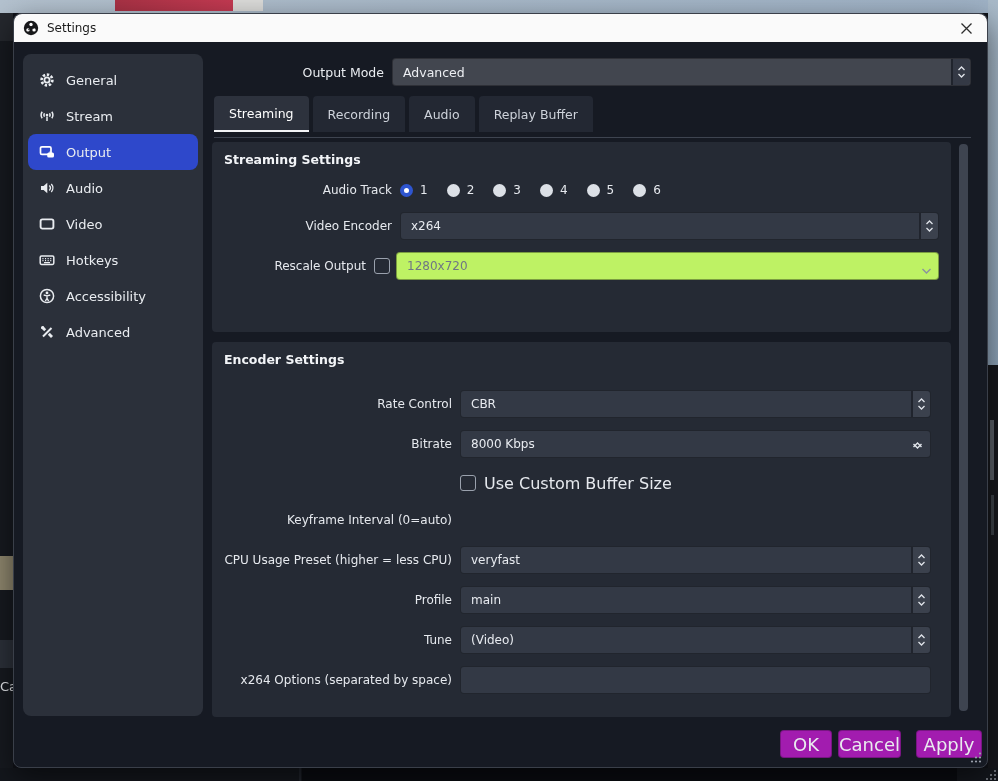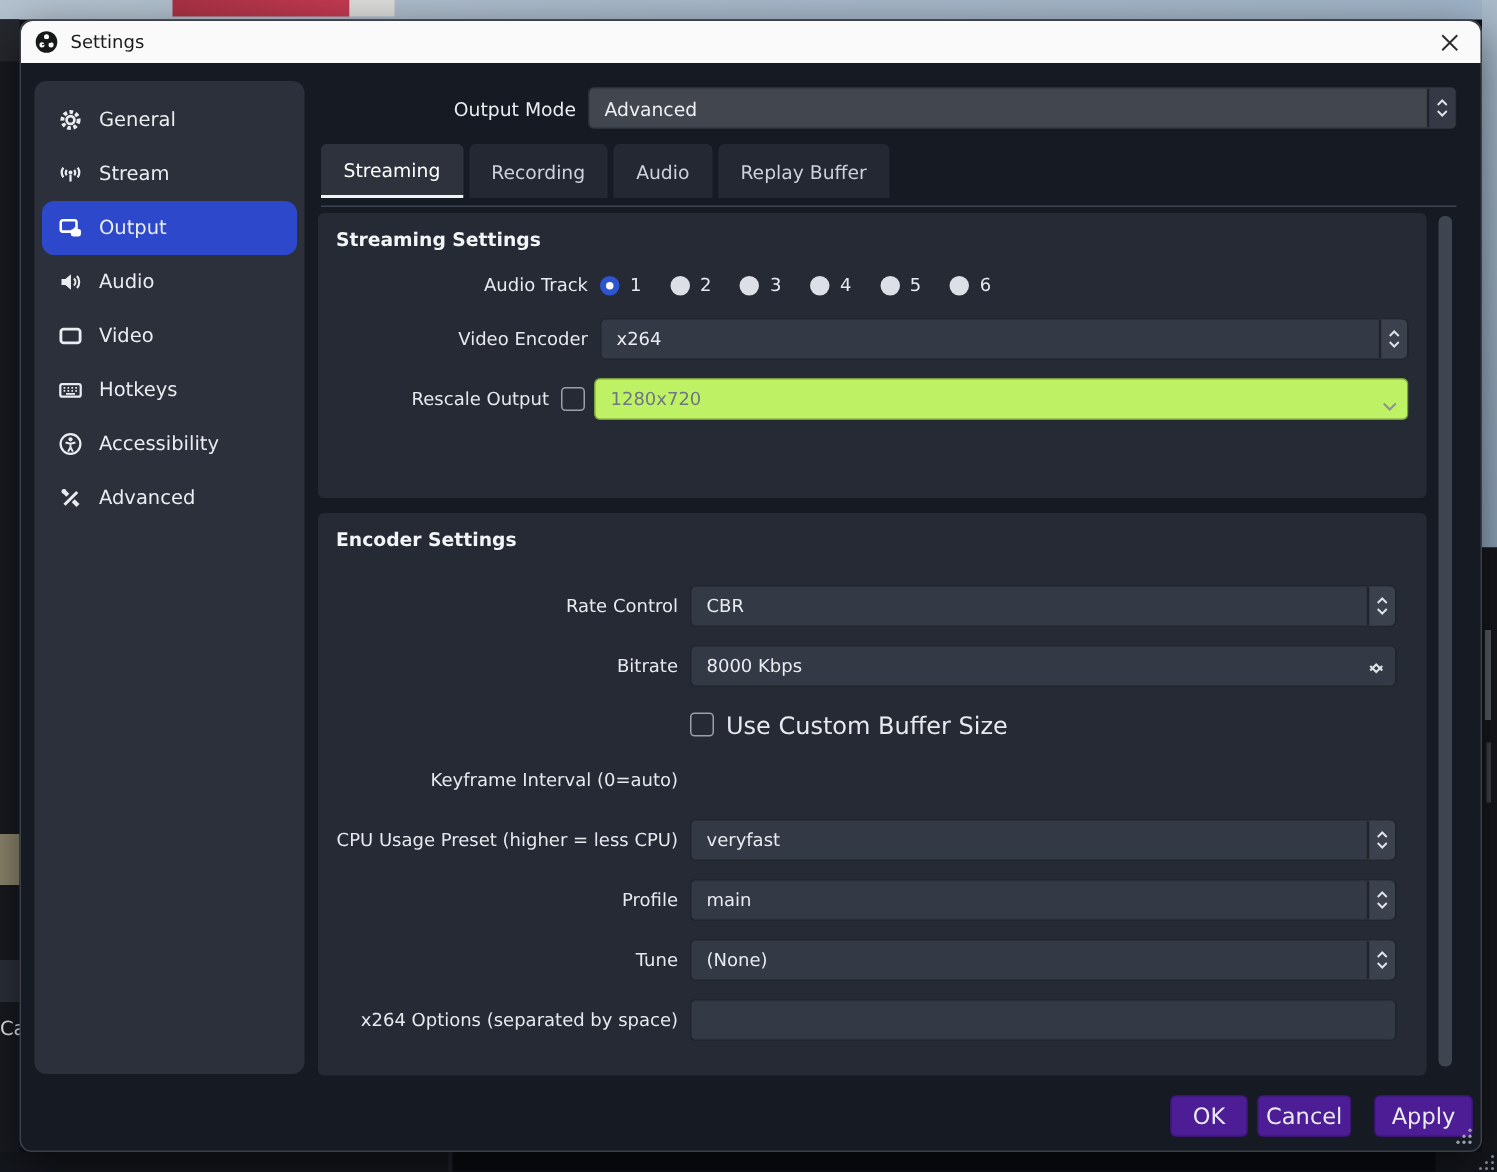--- a/index.html
+++ b/index.html
@@ -109,22 +109,22 @@
   .rescale-check { margin-right:6px; }
   .cb-row { display:flex; align-items:center; height:26px; margin-bottom:10px; }
   .cb-row .cb-indent { width:236px; flex:none; }
   .cb-text { color:#e6e9ee; font-size:16px; margin-left:8px; }
 
   
   .vscroll { position:absolute; left:945px; top:130px; width:9px; height:567px;
              background:#3e4450; border-radius:4px; }
 
   
-  .btn { position:absolute; top:716px; height:28px; background:#4c1d95; border-radius:4px;
-         color:#e9ebef; font-size:15px; display:flex; align-items:center; justify-content:center;
+  .btn { position:absolute; top:716px; height:28px; background:#a21caf; border-radius:4px;
+         color:#e9ebef; font-size:18px; display:flex; align-items:center; justify-content:center;
          border:1px solid rgba(0,0,0,.25); }
   .btn-ok { left:766px; width:52px; }
   .btn-cancel { left:824px; width:63px; }
   .btn-apply { left:902px; width:66px; }
 
   .grip { position:absolute; right:5px; bottom:4px; }
 </style>
 </head>
 <body>
 
@@ -380,21 +380,21 @@
           <svg width="9" height="14" viewBox="0 0 9 14" fill="none" stroke="#dfe3e9" stroke-width="1.3">
               <path d="M1.5 5l3-3 3 3M1.5 9l3 3 3-3"></path>
             </svg>
         </span>
       </div>
     </div>
 
     <div class="frow">
       <span class="flabel">Tune</span>
       <div class="combo">
-        <span class="val">(None)</span>
+        <span class="val">(Video)</span>
         <span class="spin-btn">
           <svg width="9" height="14" viewBox="0 0 9 14" fill="none" stroke="#dfe3e9" stroke-width="1.3">
               <path d="M1.5 5l3-3 3 3M1.5 9l3 3 3-3"></path>
             </svg>
         </span>
       </div>
     </div>
 
     <div class="frow">
       <span class="flabel">x264 Options (separated by space)</span>

